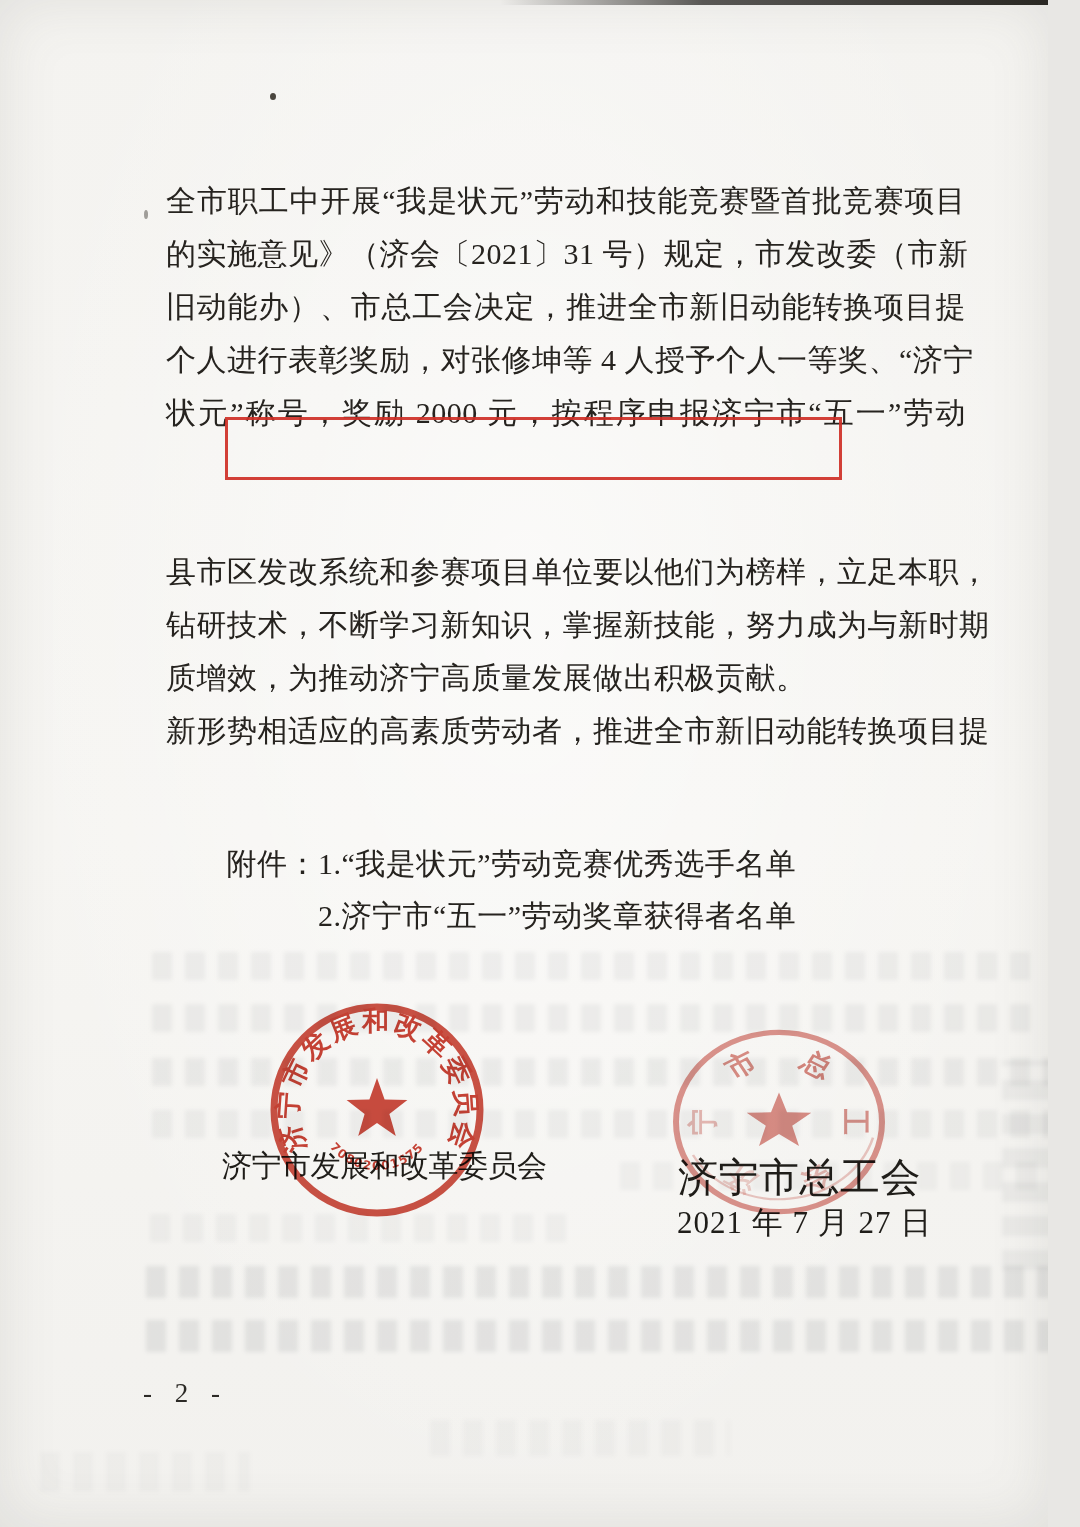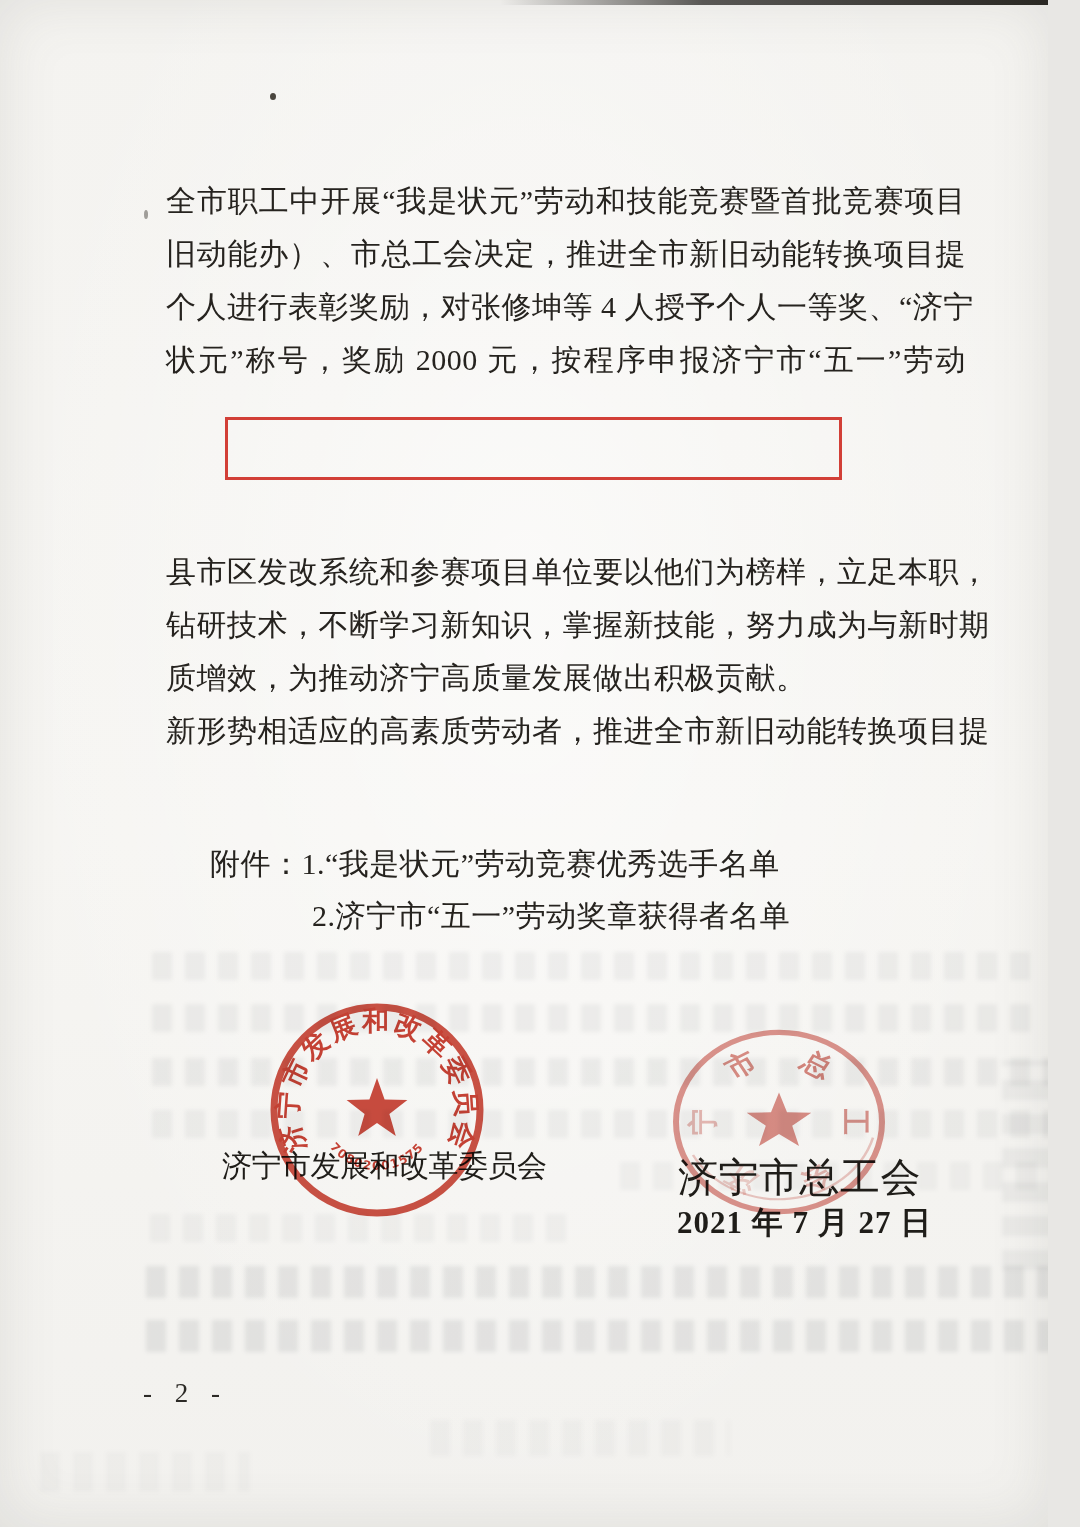--- a/index.html
+++ b/index.html
@@ -16,37 +16,37 @@
   .textline{
     position:relative; width:800px; height:53px; line-height:53px;
     font-size:30px; letter-spacing:.5px; white-space:nowrap;
     text-align:justify; text-align-last:justify; text-justify:inter-character;
     color:#26231f;
   }
   .textline.last{ text-align:left; text-align-last:left; }
   #para1{ position:absolute; left:166px; top:174px; }
   #para2{ position:absolute; left:166px; top:545px; }
   .indent2{ padding-left:64px; width:736px; }
-  #attachments{ position:absolute; left:166px; top:838px; }
+  #attachments{ position:absolute; left:172px; top:838px;text-align:right; }
   .attline{
     position:relative; height:52px; line-height:52px; font-size:30px;
     letter-spacing:.5px; white-space:nowrap; color:#26231f;
   }
   .attline.a1{ padding-left:44px; }
   .attline.a2{ padding-left:146px; }
   
   #highlight-box{
     position:absolute; left:225px; top:417px; width:611px; height:57px;
     border:3px solid rgba(206,47,38,.92); background:transparent;
   }
   
   .sig{ position:absolute; white-space:nowrap; color:#1f1d19; }
   #sig-left{ left:222px; top:1146px; font-size:30px; letter-spacing:-0.5px; }
   #sig-right{ left:678px; top:1150px; font-size:40px; letter-spacing:.5px; }
-  #sig-date{ left:677px; top:1202px; font-size:31px; letter-spacing:1px;font-weight:bold; }
+  #sig-date{ left:677px; top:1202px; font-size:31px; letter-spacing:1px; }
   
   #page-number{
     position:absolute; left:143px; top:1378px; font-size:27px;
     letter-spacing:8px; color:#2c2a26;
   }
   
   .stamp{ position:absolute; mix-blend-mode:multiply; }
   #stamp-left{ left:245px; top:978px; width:264px; height:264px; opacity:.95; }
   #stamp-right{ left:649px; top:992px; width:260px; height:260px;
                 transform:scaleY(.87); opacity:.85; }
@@ -72,20 +72,21 @@
       rgba(120,124,128,.8) 0 20px, rgba(120,124,128,0) 20px 34px);
   }
 </style>
 </head>
 <body>
 
 <div id="page">
 
   <div id="para1">
     <div class="textline">全市职工中开展“我是状元”劳动和技能竞赛暨首批竞赛项目</div>
+    <div class="textline">的实施意见》（济会〔2021〕31 号）规定，市发改委（市新</div>
     <div class="textline">旧动能办）、市总工会决定，推进全市新旧动能转换项目提</div>
     <div class="textline">个人进行表彰奖励，对张修坤等 4 人授予个人一等奖、“济宁</div>
     <div class="textline">状元”称号，奖励 2000 元，按程序申报济宁市“五一”劳动</div>
   </div>
 
   <div id="highlight-box"></div>
 
   <div id="para2">
     <div class="textline">县市区发改系统和参赛项目单位要以他们为榜样，立足本职，</div>
     <div class="textline">钻研技术，不断学习新知识，掌握新技能，努力成为与新时期</div>

